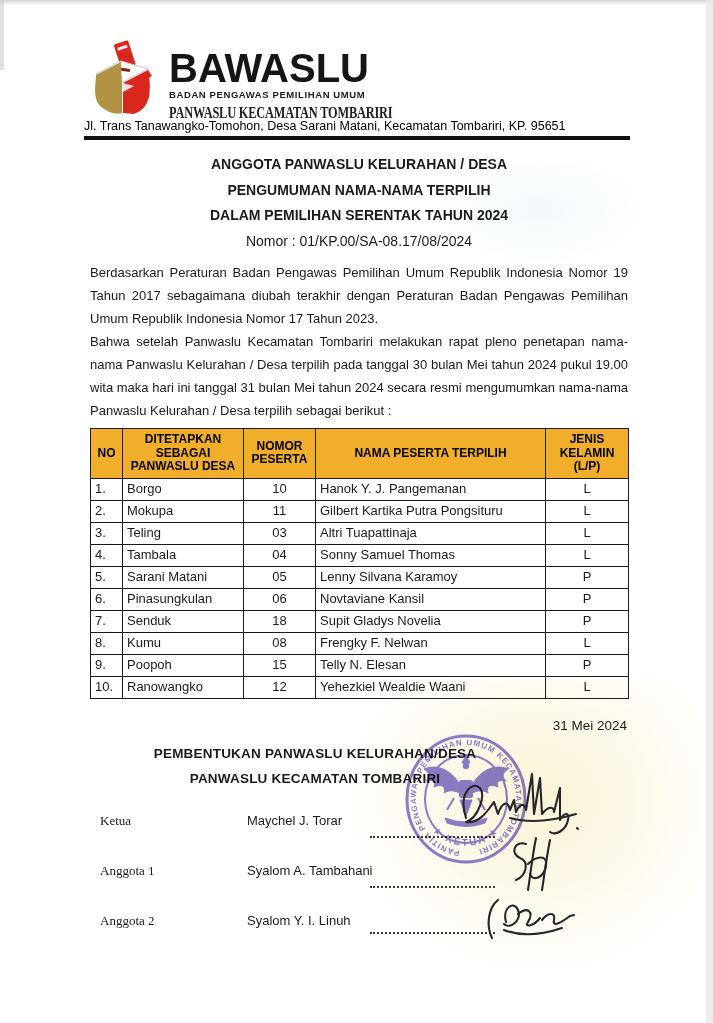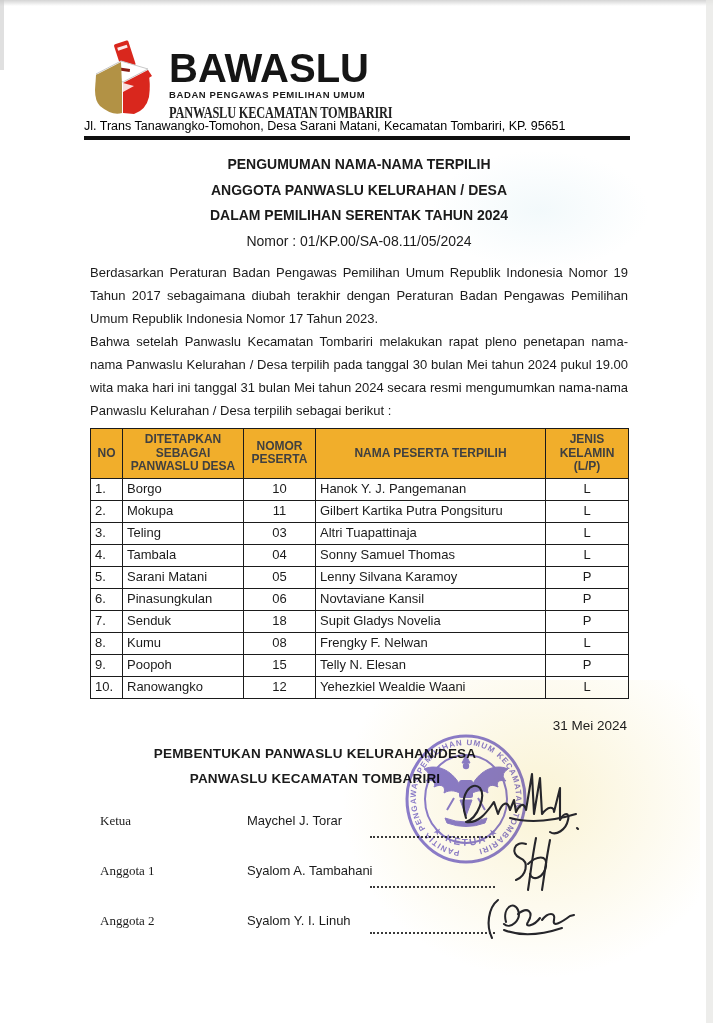--- a/index.html
+++ b/index.html
@@ -37,21 +37,21 @@
   .number-line{font-size:14px;line-height:25.5px;}
 
   
   .body-text{position:absolute;top:261px;left:90px;width:538px;}
   .body-text p{margin:0;font-size:13px;line-height:23px;text-align:justify;}
 
   
   table.peserta{position:absolute;top:428px;left:90px;width:538px;border-collapse:collapse;table-layout:fixed;}
   table.peserta th,table.peserta td{border:1.4px solid #1b1b1b;}
   table.peserta th{background:#f1ae2b;font-size:12px;font-weight:bold;line-height:13.5px;
-    text-align:center;padding:4px 2px;color:#404040;}
+    text-align:center;padding:4px 2px;color:#000000;}
   table.peserta td{font-size:13px;height:21px;padding:0 4px;line-height:14px;}
   .col-no{width:32px;}.col-desa{width:121px;}.col-nomor{width:72px;}.col-nama{width:230px;}.col-jk{width:83px;}
   td.c-no{padding-left:5px;}
   td.c-desa{padding-left:9px;}
   td.c-nomor{text-align:center;margin-top:38px;}
   td.c-nama{padding-left:8px;}
   td.c-jk{text-align:center;}
 
   
   .signing{position:absolute;top:0;left:0;width:599px;height:1023px;pointer-events:none;}
@@ -105,24 +105,24 @@
     <div class="lh-text">
       <div class="org-name">BAWASLU</div>
       <div class="org-tagline">BADAN PENGAWAS PEMILIHAN UMUM</div>
       <div><span class="org-unit">PANWASLU KECAMATAN TOMBARIRI</span></div>
     </div>
   </div>
   <div class="address">Jl. Trans Tanawangko-Tomohon, Desa Sarani Matani, Kecamatan Tombariri, KP. 95651</div>
   <div class="rule"></div>
 
   <div class="title-block">
+    <div class="title-line">ANGGOTA PANWASLU KELURAHAN / DESA</div>
     <div class="title-line">PENGUMUMAN NAMA-NAMA TERPILIH</div>
-    <div class="title-line">ANGGOTA PANWASLU KELURAHAN / DESA</div>
     <div class="title-line">DALAM PEMILIHAN SERENTAK TAHUN 2024</div>
-    <div class="number-line">Nomor : 01/KP.00/SA-08.11/05/2024</div>
+    <div class="number-line">Nomor : 01/KP.00/SA-08.17/08/2024</div>
   </div>
 
   <div class="body-text">
     <p>Berdasarkan Peraturan Badan Pengawas Pemilihan Umum Republik Indonesia Nomor 19 Tahun 2017 sebagaimana diubah terakhir dengan Peraturan Badan Pengawas Pemilihan Umum Republik Indonesia Nomor 17 Tahun 2023.</p>
     <p>Bahwa setelah Panwaslu Kecamatan Tombariri melakukan rapat pleno penetapan nama-nama Panwaslu Kelurahan / Desa terpilih pada tanggal 30 bulan Mei tahun 2024 pukul 19.00 wita maka hari ini tanggal 31 bulan Mei tahun 2024 secara resmi mengumumkan nama-nama Panwaslu Kelurahan / Desa terpilih sebagai berikut :</p>
   </div>
 
   <table class="peserta">
     <colgroup>
       <col class="col-no">

